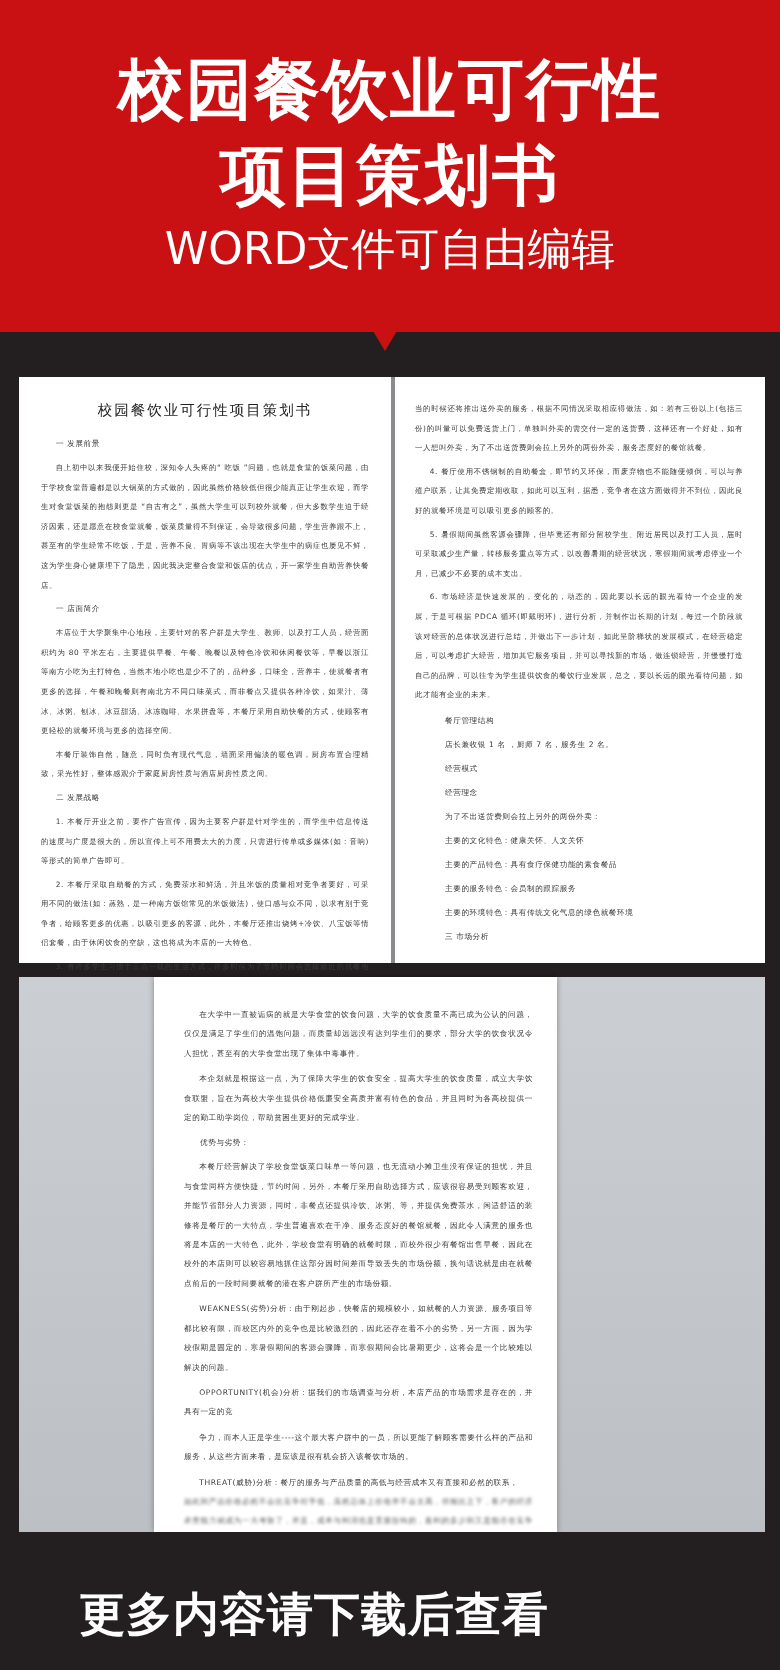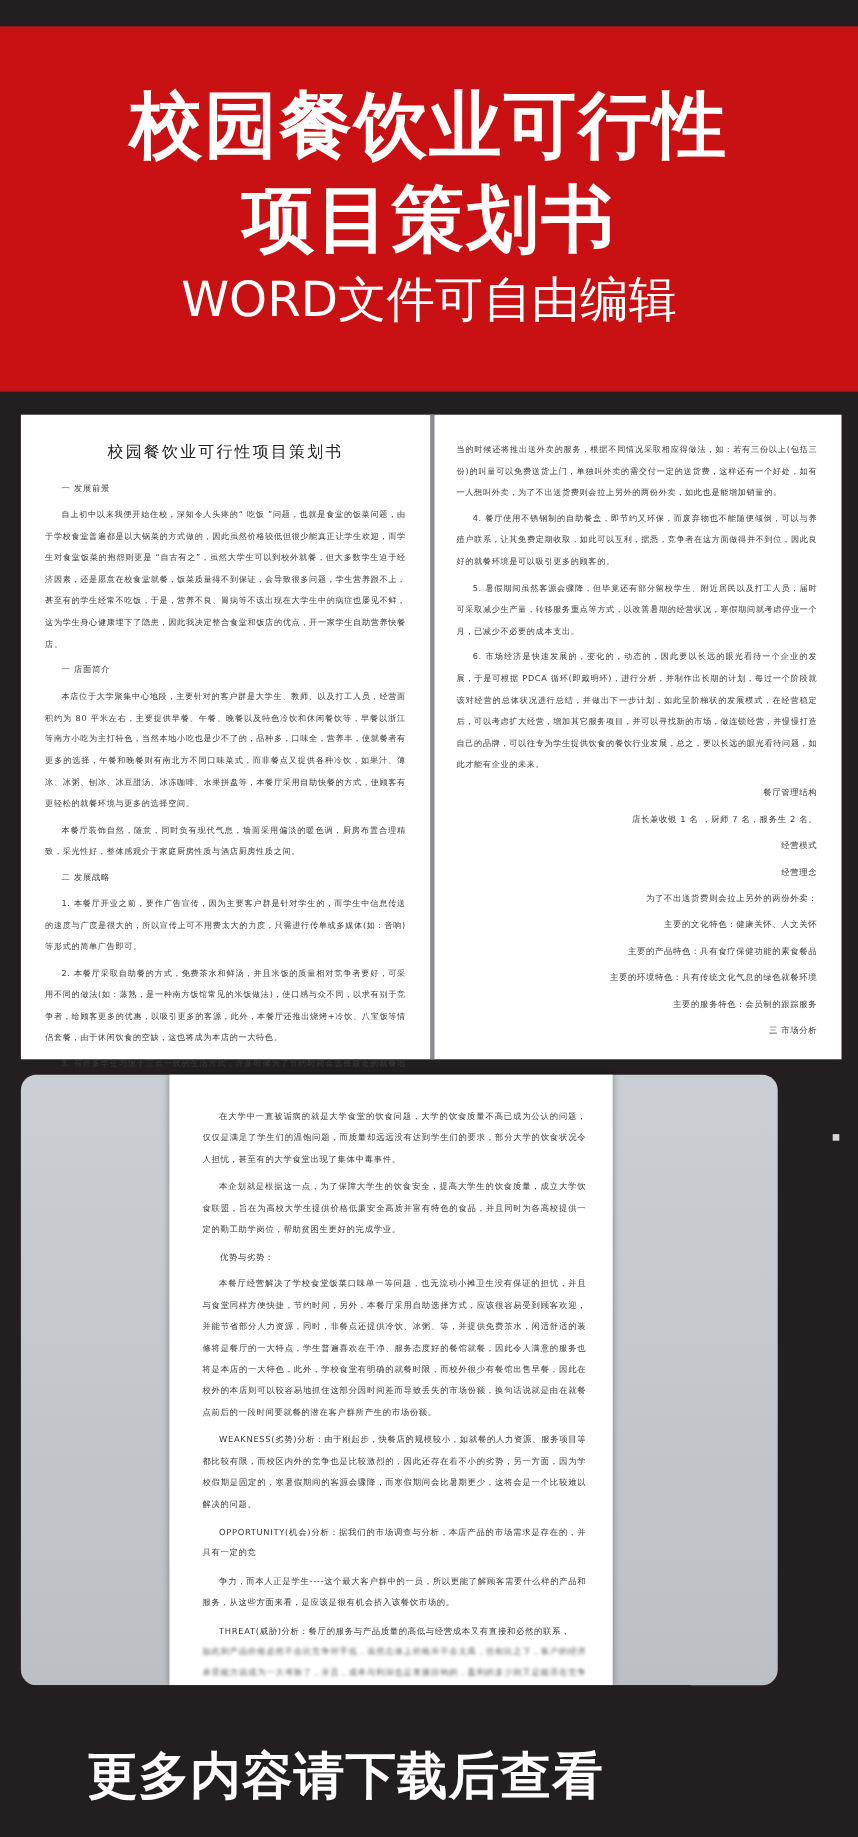--- a/index.html
+++ b/index.html
@@ -2,21 +2,21 @@
 <html><head>
 <meta charset="utf-8">
 <style>
   * { margin: 0; padding: 0; box-sizing: border-box; }
   html, body { width: 780px; height: 1670px; background: #231f20; overflow: hidden; }
   body { position: relative; font-family: "DejaVu Sans", sans-serif; }
 
   
   .banner {
     position: absolute; left: 0; top: 0; width: 780px; height: 332px;
-    background: #c91012; color: #fff; text-align: center; margin-top: 24px;
+    background: #c91012; color: #fff; text-align: center;
   }
   .banner .t1 {
     position: absolute; left: 0; right: 0; top: 50px;
     font-size: 66px; font-weight: bold; letter-spacing: 2px; line-height: 80px;
   }
   .banner .t2 {
     position: absolute; left: 0; right: 0; top: 136px;
     font-size: 66px; font-weight: bold; letter-spacing: 2px; line-height: 80px;
   }
   .banner .t3 {
@@ -46,30 +46,29 @@
   .page.right { left: 376px; width: 370px; padding: 22px 22px 0 20px; }
   .doc-title {
     text-align: center; font-family: "DejaVu Serif", serif; font-size: 14.5px;
     color: #222; letter-spacing: 2px; margin-top: 2px; margin-bottom: 14px;
   }
   .p {
     font-size: 7.4px; line-height: 19.6px; color: #3a3a3a; text-indent: 2em;
     text-align: justify; margin-bottom: 4px; letter-spacing: 0.6px;
   }
   .h { font-size: 7.6px; line-height: 19px; color: #3a3a3a; padding-left: 15px; margin-bottom: 5px; letter-spacing: 0.6px; }
-  .item { font-size: 7.6px; line-height: 24px; color: #3a3a3a; padding-left: 30px; letter-spacing: 0.6px; text-align: right; }
+  .item { font-size: 7.6px; line-height: 24px; color: #3a3a3a; padding-left: 30px; letter-spacing: 0.6px; }
   .corner-mark {
     position: absolute; right: 2px; bottom: 2px; width: 6px; height: 6px; background: #d8d8d8;
   }
 
   
   .viewer {
-    position: absolute; left: 19px; top: 977px; width: 688px; height: 555px;
+    position: absolute; left: 19px; top: 977px; width: 746px; height: 555px;
     background: linear-gradient(#cbced3, #bcbfc4);
-    border-radius: 14px;
   }
   .viewer .sheet {
     position: absolute; left: 135px; top: 0; width: 403px; height: 555px; background: #fff;
     box-shadow: 0 0 6px rgba(0,0,0,0.35); padding: 28px 24px 0 30px;
   }
   .viewer .sheet .p { font-size: 7.6px; line-height: 19.4px; margin-bottom: 6px; }
   .viewer .sheet .h { padding-left: 16px; }
   .blurred { filter: blur(1.6px); opacity: 0.85; }
 
   
@@ -99,33 +98,33 @@
     <div class="h">一 店面简介</div>
     <div class="p">本店位于大学聚集中心地段，主要针对的客户群是大学生、教师、以及打工人员，经营面积约为 80 平米左右，主要提供早餐、午餐、晚餐以及特色冷饮和休闲餐饮等，早餐以浙江等南方小吃为主打特色，当然本地小吃也是少不了的，品种多，口味全，营养丰，使就餐者有更多的选择，午餐和晚餐则有南北方不同口味菜式，而非餐点又提供各种冷饮，如果汁、薄冰、冰粥、刨冰、冰豆甜汤、冰冻咖啡、水果拼盘等，本餐厅采用自助快餐的方式，使顾客有更轻松的就餐环境与更多的选择空间。</div>
     <div class="p">本餐厅装饰自然，随意，同时负有现代气息，墙面采用偏淡的暖色调，厨房布置合理精致，采光性好，整体感观介于家庭厨房性质与酒店厨房性质之间。</div>
     <div class="h">二 发展战略</div>
     <div class="p">1. 本餐厅开业之前，要作广告宣传，因为主要客户群是针对学生的，而学生中信息传送的速度与广度是很大的，所以宣传上可不用费太大的力度，只需进行传单或多媒体(如：音响)等形式的简单广告即可。</div>
     <div class="p">2. 本餐厅采取自助餐的方式，免费茶水和鲜汤，并且米饭的质量相对竞争者要好，可采用不同的做法(如：蒸熟，是一种南方饭馆常见的米饭做法)，使口感与众不同，以求有别于竞争者，给顾客更多的优惠，以吸引更多的客源，此外，本餐厅还推出烧烤+冷饮、八宝饭等情侣套餐，由于休闲饮食的空缺，这也将成为本店的一大特色。</div>
     <div class="p">3. 有许多学生习惯于三点一线的生活方式，许多时候为了节约时间会选择最近的就餐地点而不愿到较远点的餐馆，所以在地理位置选择上不会与学校大门有太大的距离，餐厅在适</div>
   </div>
   <div class="divider"></div>
   <div class="page right">
-    <div class="p" style="text-indent:0">当的时候还将推出送外卖的服务，根据不同情况采取相应得做法，如：若有三份以上(包括三份)的叫量可以免费送货上门，单独叫外卖的需交付一定的送货费，这样还有一个好处，如有一人想叫外卖，为了不出送货费则会拉上另外的两份外卖，如此也是能增加销量的。</div>
+    <div class="p" style="text-indent:0">当的时候还将推出送外卖的服务，根据不同情况采取相应得做法，如：若有三份以上(包括三份)的叫量可以免费送货上门，单独叫外卖的需交付一定的送货费，这样还有一个好处，如有一人想叫外卖，为了不出送货费则会拉上另外的两份外卖，服务态度好的餐馆就餐。</div>
     <div class="p">4. 餐厅使用不锈钢制的自助餐盒，即节约又环保，而废弃物也不能随便倾倒，可以与养殖户联系，让其免费定期收取，如此可以互利，据悉，竞争者在这方面做得并不到位，因此良好的就餐环境是可以吸引更多的顾客的。</div>
     <div class="p">5. 暑假期间虽然客源会骤降，但毕竟还有部分留校学生、附近居民以及打工人员，届时可采取减少生产量，转移服务重点等方式，以改善暑期的经营状况，寒假期间就考虑停业一个月，已减少不必要的成本支出。</div>
     <div class="p">6. 市场经济是快速发展的，变化的，动态的，因此要以长远的眼光看待一个企业的发展，于是可根据 PDCA 循环(即戴明环)，进行分析，并制作出长期的计划，每过一个阶段就该对经营的总体状况进行总结，并做出下一步计划，如此呈阶梯状的发展模式，在经营稳定后，可以考虑扩大经营，增加其它服务项目，并可以寻找新的市场，做连锁经营，并慢慢打造自己的品牌，可以往专为学生提供饮食的餐饮行业发展，总之，要以长远的眼光看待问题，如此才能有企业的未来。</div>
     <div class="item">餐厅管理结构</div>
     <div class="item">店长兼收银 1 名 ，厨师 7 名，服务生 2 名。</div>
     <div class="item">经营模式</div>
     <div class="item">经营理念</div>
     <div class="item">为了不出送货费则会拉上另外的两份外卖：</div>
     <div class="item">主要的文化特色：健康关怀、人文关怀</div>
     <div class="item">主要的产品特色：具有食疗保健功能的素食餐品</div>
+    <div class="item">主要的服务特色：会员制的跟踪服务</div>
     <div class="item">主要的环境特色：具有传统文化气息的绿色就餐环境</div>
-    <div class="item">主要的服务特色：会员制的跟踪服务</div>
     <div class="item">三 市场分析</div>
     <div class="corner-mark"></div>
   </div>
 </div>
 
 <div class="viewer">
   <div class="sheet">
     <div class="p">在大学中一直被诟病的就是大学食堂的饮食问题，大学的饮食质量不高已成为公认的问题，仅仅是满足了学生们的温饱问题，而质量却远远没有达到学生们的要求，部分大学的饮食状况令人担忧，甚至有的大学食堂出现了集体中毒事件。</div>
     <div class="p">本企划就是根据这一点，为了保障大学生的饮食安全，提高大学生的饮食质量，成立大学饮食联盟，旨在为高校大学生提供价格低廉安全高质并富有特色的食品，并且同时为各高校提供一定的勤工助学岗位，帮助贫困生更好的完成学业。</div>
     <div class="h">优势与劣势：</div>

